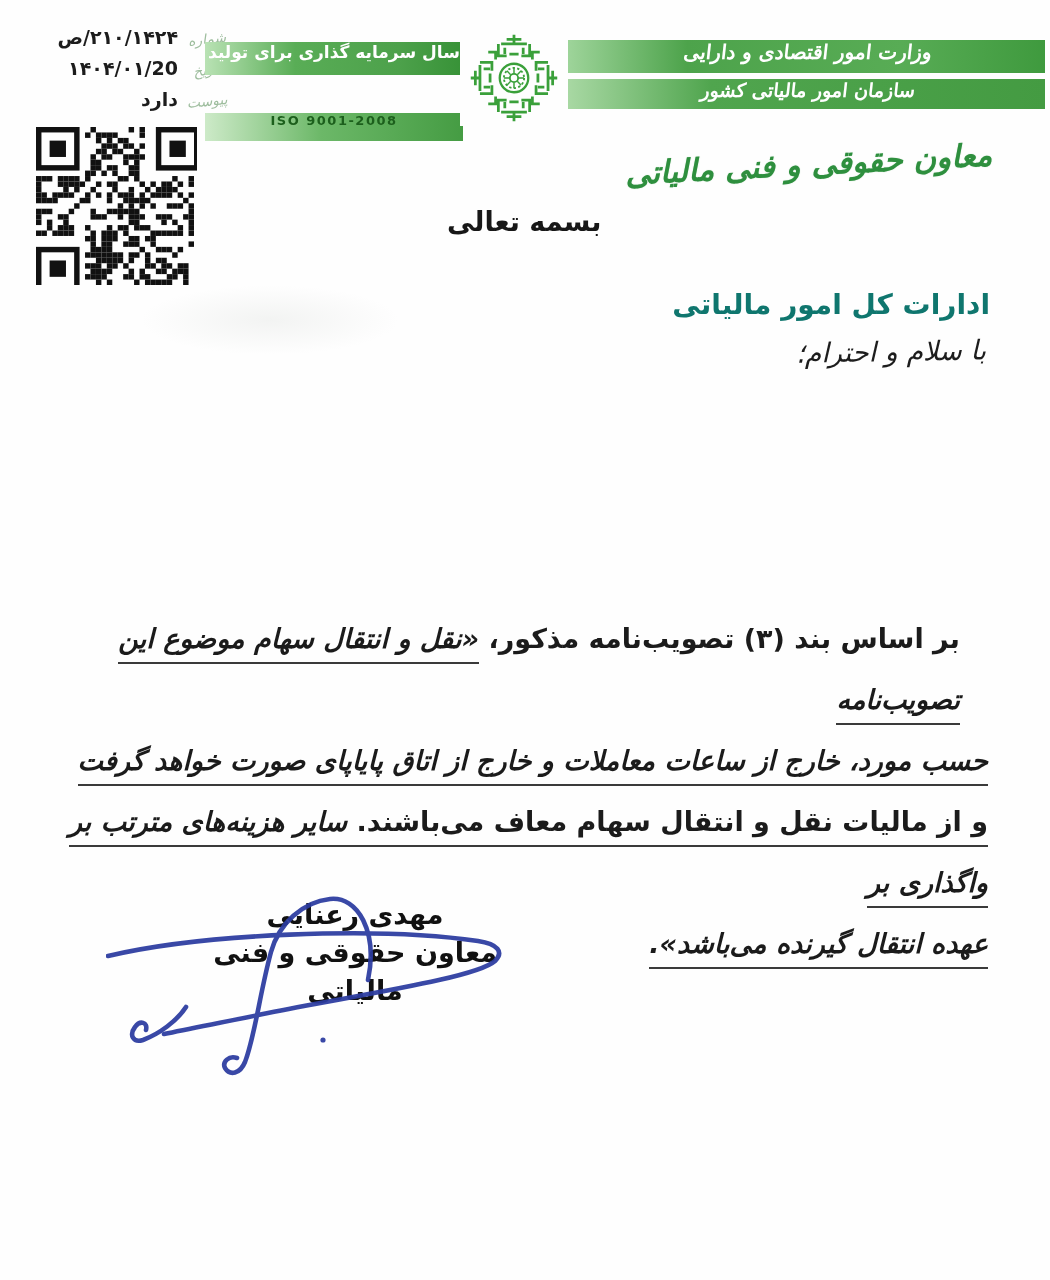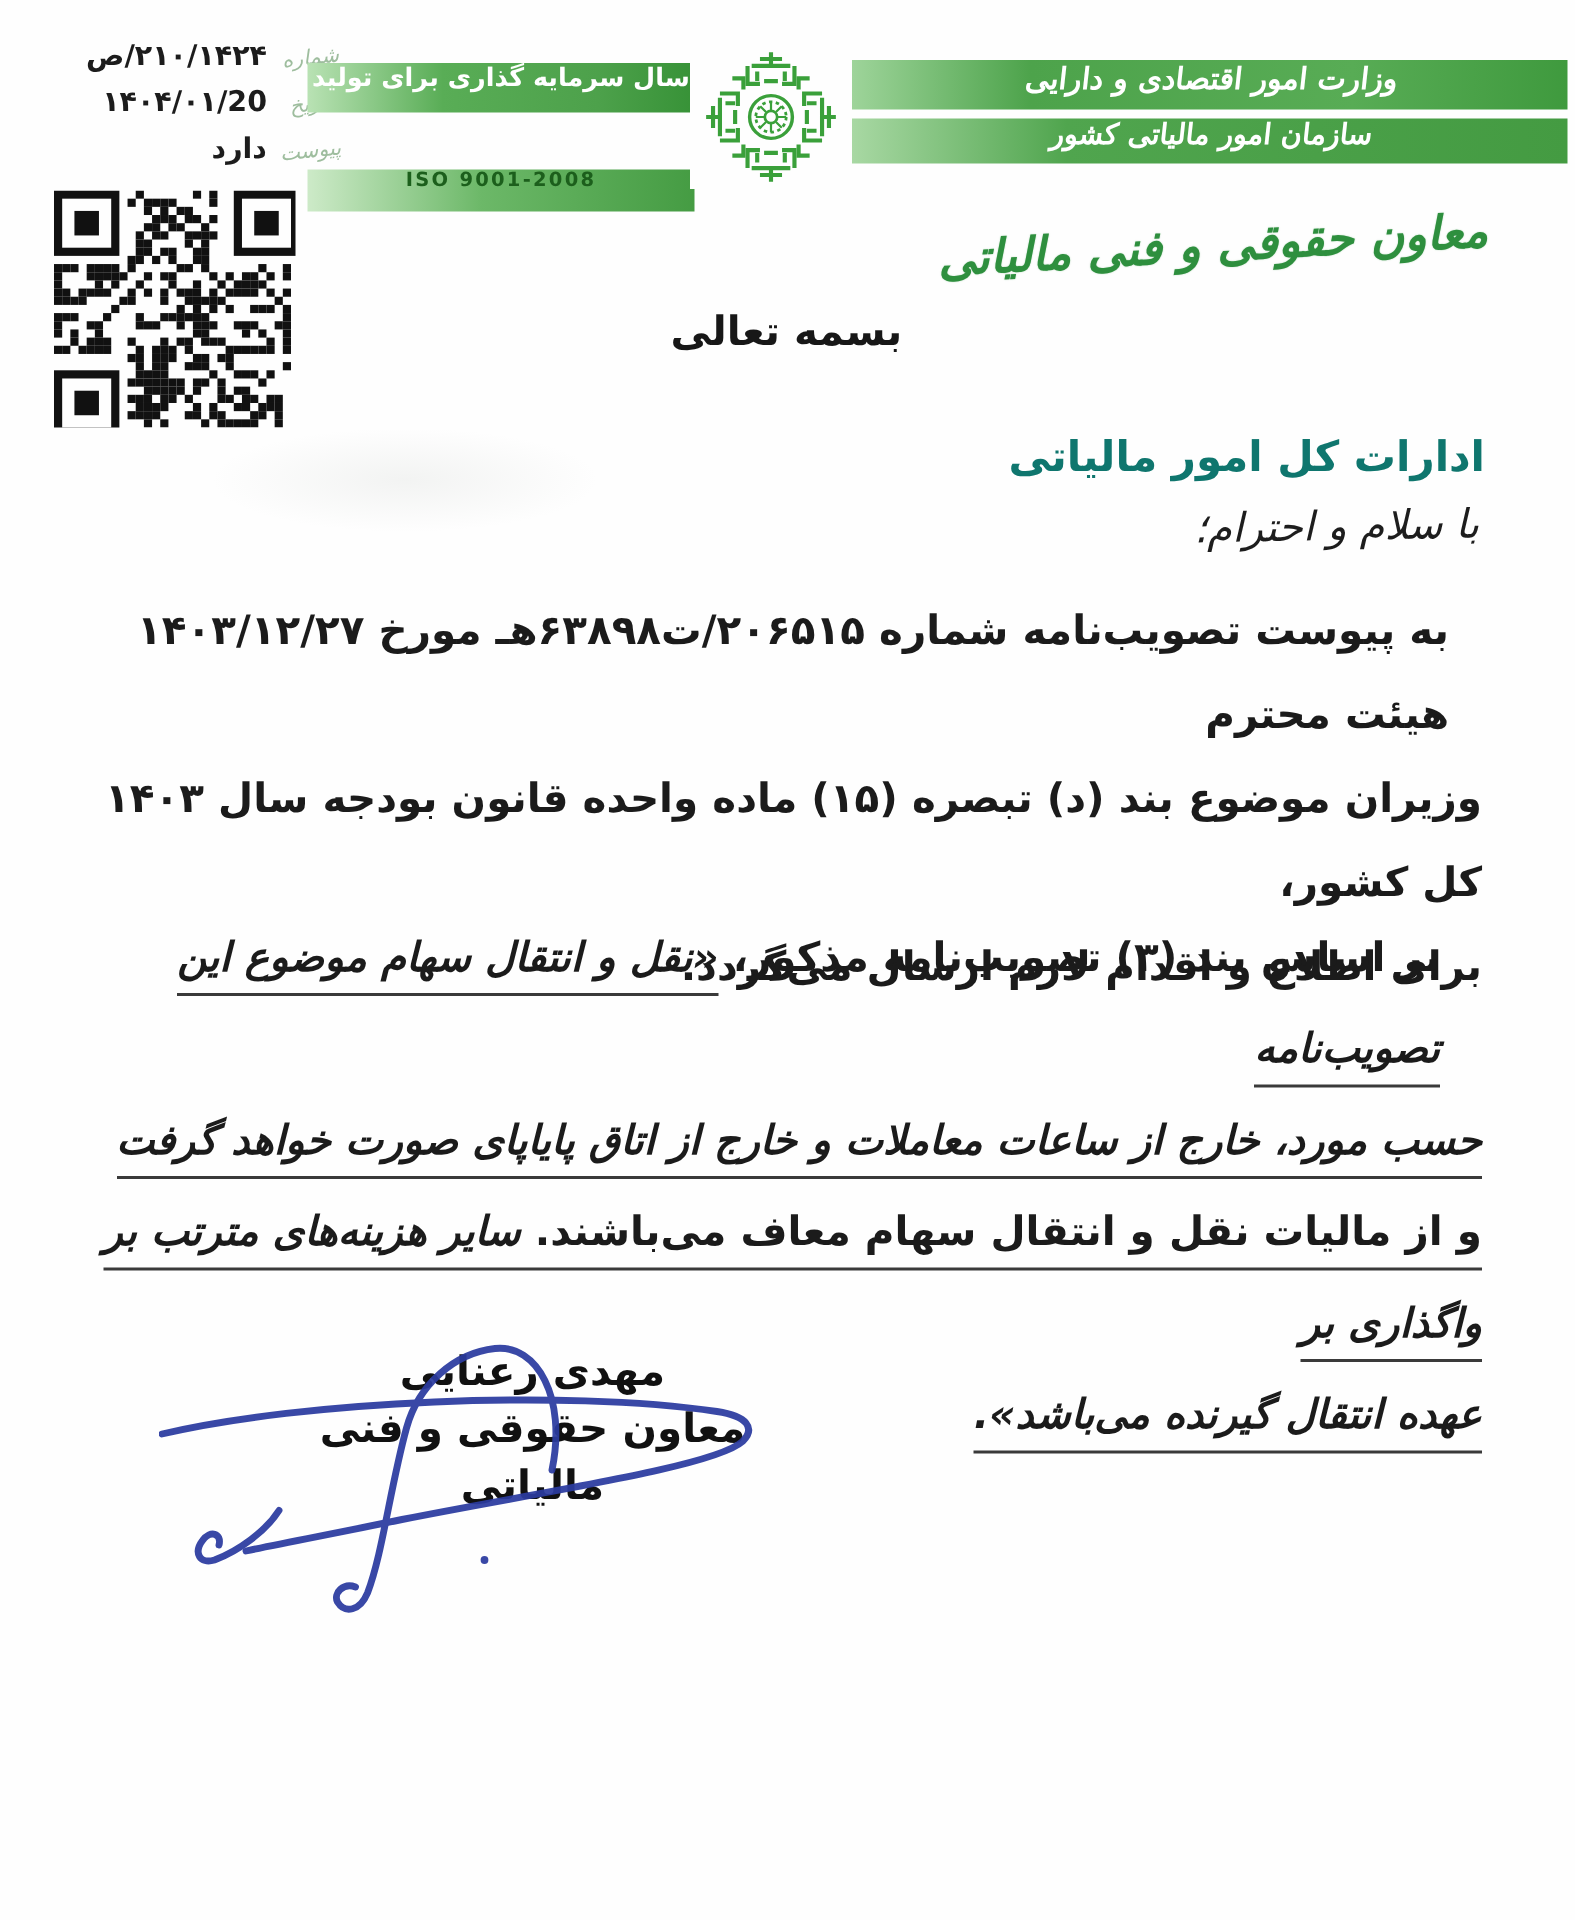--- a/index.html
+++ b/index.html
@@ -422,25 +422,20 @@
 
   <div class="deputy-title">معاون حقوقی و فنی مالیاتی</div>
 
   <div class="besmele">بسمه تعالی</div>
 
   <div class="smudge" style="top:285px;left:140px;width:260px;height:70px;"></div>
 
   <div class="addressee">ادارات کل امور مالیاتی</div>
   <div class="salutation">با سلام و احترام؛</div>
 
-  <div class="para p1">
-    <div class="line l1">به پیوست تصویب‌نامه شماره ۲۰۶۵۱۵/ت۶۳۸۹۸هـ مورخ ۱۴۰۳/۱۲/۲۷ هیئت محترم</div>
-    <div class="line">وزیران موضوع بند (د) تبصره (۱۵) ماده واحده قانون بودجه سال ۱۴۰۳ کل کشور،</div>
-    <div class="line l3">برای اطلاع و اقدام لازم ارسال می‌گردد.</div>
-  </div>
 
   <div class="para p2">
     <div class="line l1">
       <span class="seg-plain">بر اساس بند (۳) تصویب‌نامه مذکور، </span><span class="seg-quote u">«نقل و انتقال سهام موضوع این تصویب‌نامه</span>
     </div>
     <div class="line">
       <span class="seg-quote u">حسب مورد، خارج از ساعات معاملات و خارج از اتاق پایاپای صورت خواهد گرفت</span>
     </div>
     <div class="line">
       <span class="u"><span class="seg-bold">و از مالیات نقل و انتقال سهام معاف می‌باشند.</span><span class="seg-quote"> سایر هزینه‌های مترتب بر واگذاری بر</span></span>

